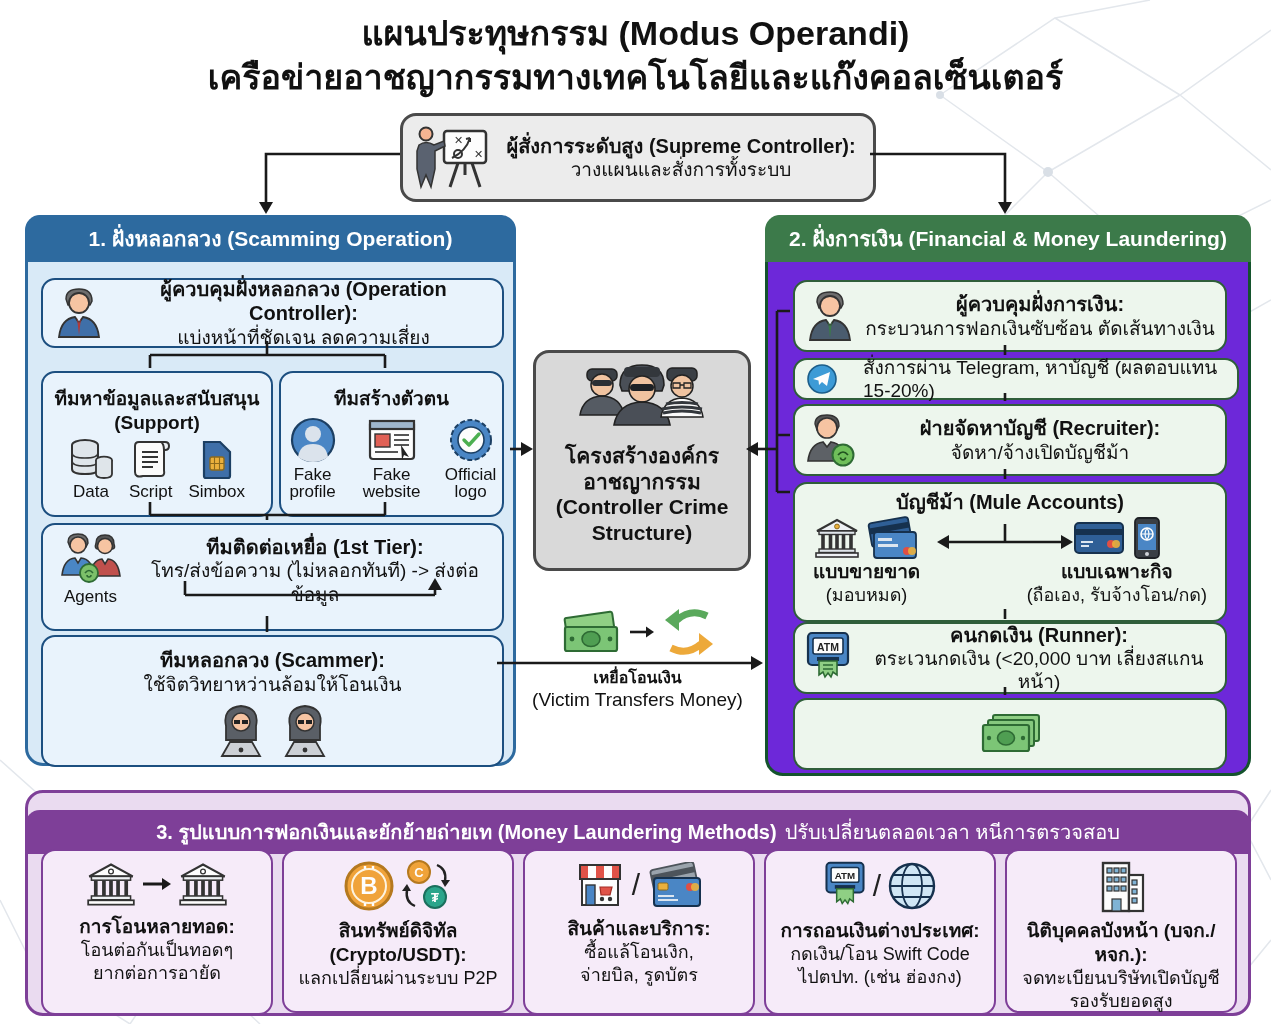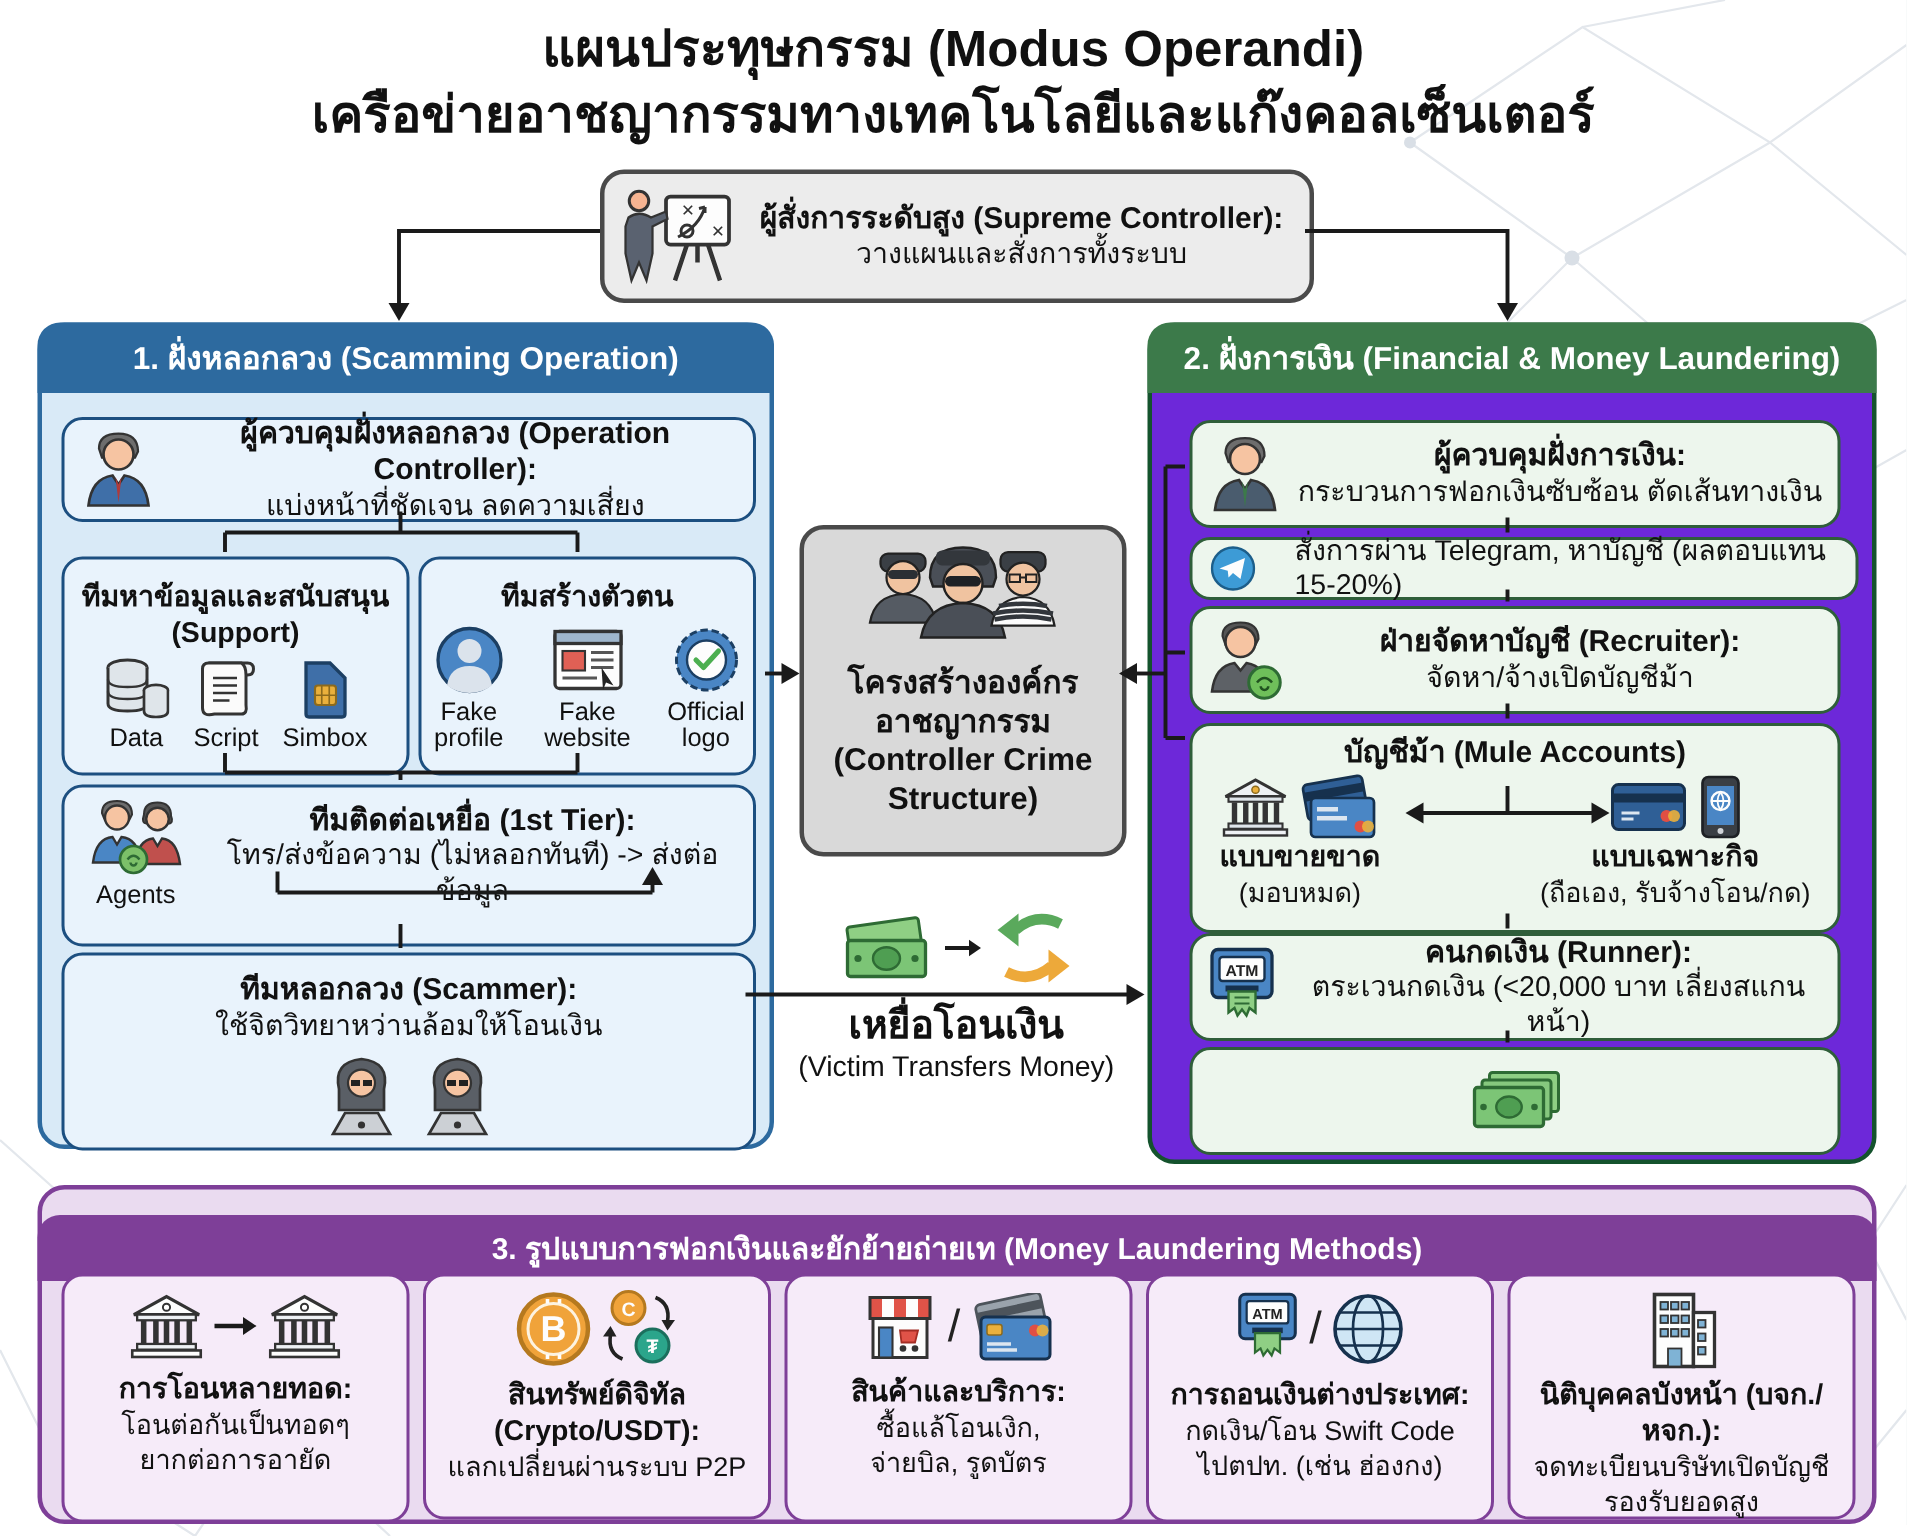--- a/index.html
+++ b/index.html
@@ -265,21 +265,21 @@
     <span>
       <svg width="56" height="52" viewBox="0 0 56 52">
         <path d="M16,14 Q30,2 46,10" fill="none" stroke="#5aa95c" stroke-width="7"></path>
         <polygon points="18,3 18,25 4,14" fill="#5aa95c"></polygon>
         <path d="M40,38 Q26,50 10,42" fill="none" stroke="#eda93a" stroke-width="7"></path>
         <polygon points="38,27 38,49 52,38" fill="#eda93a"></polygon>
       </svg>
     </span>
   </div>
   <div class="abs col tc" style="left:510px;top:668px;width:255px;z-index:2;">
-    <div class="bt" style="font-size:26px;">เหยื่อโอนเงิน</div>
+    <div class="bt" style="font-size:16px;">เหยื่อโอนเงิน</div>
     <div class="st">(Victim Transfers Money)</div>
   </div>
 
   <div class="abs panel panel-green" style="left:765px;top:215px;width:480px;height:555px;">
     <div class="panel-header hdr-green">2. ฝั่งการเงิน (Financial &amp; Money Laundering)</div>
 
     <div class="ib ib-green" style="left:25px;top:62px;width:430px;height:68px;">
       <div style="width:70px;display:flex;justify-content:center;">
         <svg width="52" height="52" viewBox="0 0 52 52">
           <path d="M13,12 Q13,2 26,2 Q39,2 39,14 L37,18 L15,18 Z" fill="#6d6d6d" stroke="#333" stroke-width="1.5"></path>
@@ -406,20 +406,21 @@
           <circle cx="10" cy="27" r="2.2" fill="#2e6b34"></circle>
             <circle cx="44" cy="27" r="2.2" fill="#2e6b34"></circle>
         </svg>
       </div>
     </div>
   </div>
 
   <div class="abs panel panel-purple" style="left:25px;top:790px;width:1220px;height:220px;">
     <div class="panel-header hdr-purple">
       <span style="font-weight:700;">3. รูปแบบการฟอกเงินและยักย้ายถ่ายเท (Money Laundering Methods)</span>
+      <span style="font-weight:400;margin-left:8px;">ปรับเปลี่ยนตลอดเวลา หนีการตรวจสอบ</span>
     </div>
 
     <div class="ib ib-purple col" style="left:13px;top:56px;width:228px;height:152px;justify-content:flex-start;padding-top:10px;">
       <div class="row" style="gap:6px;">
         <span>
           <svg width="50" height="46" viewBox="0 0 46 42">
             <path d="M3,14 L23,3 L43,14 Z" fill="#fdfdfd" stroke="#333" stroke-width="2"></path>
             <circle cx="23" cy="9.5" r="2.2" fill="#fff" stroke="#333" stroke-width="1.2"></circle>
             <rect x="5" y="14" width="36" height="3.5" fill="#eef1f4" stroke="#333" stroke-width="1.4"></rect>
             <path d="M9,18 V32 M16.5,18 V32 M23,18 V32 M29.5,18 V32 M37,18 V32" stroke="#333" stroke-width="3.4"></path>

